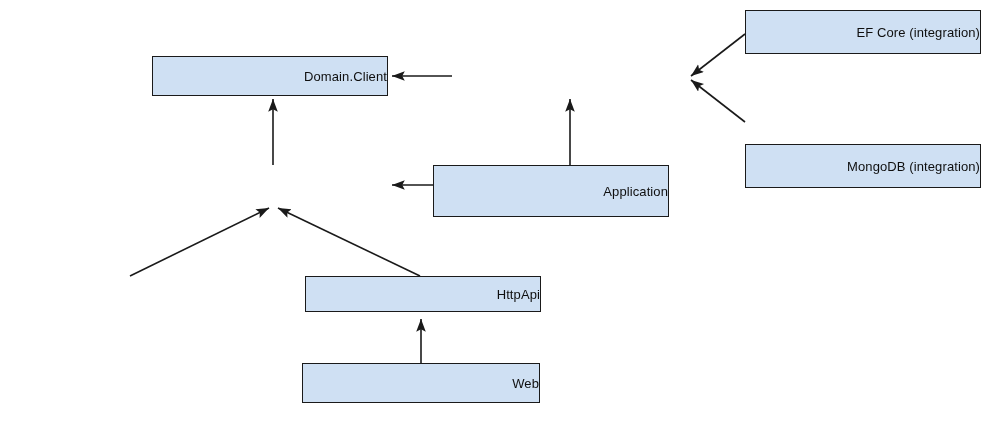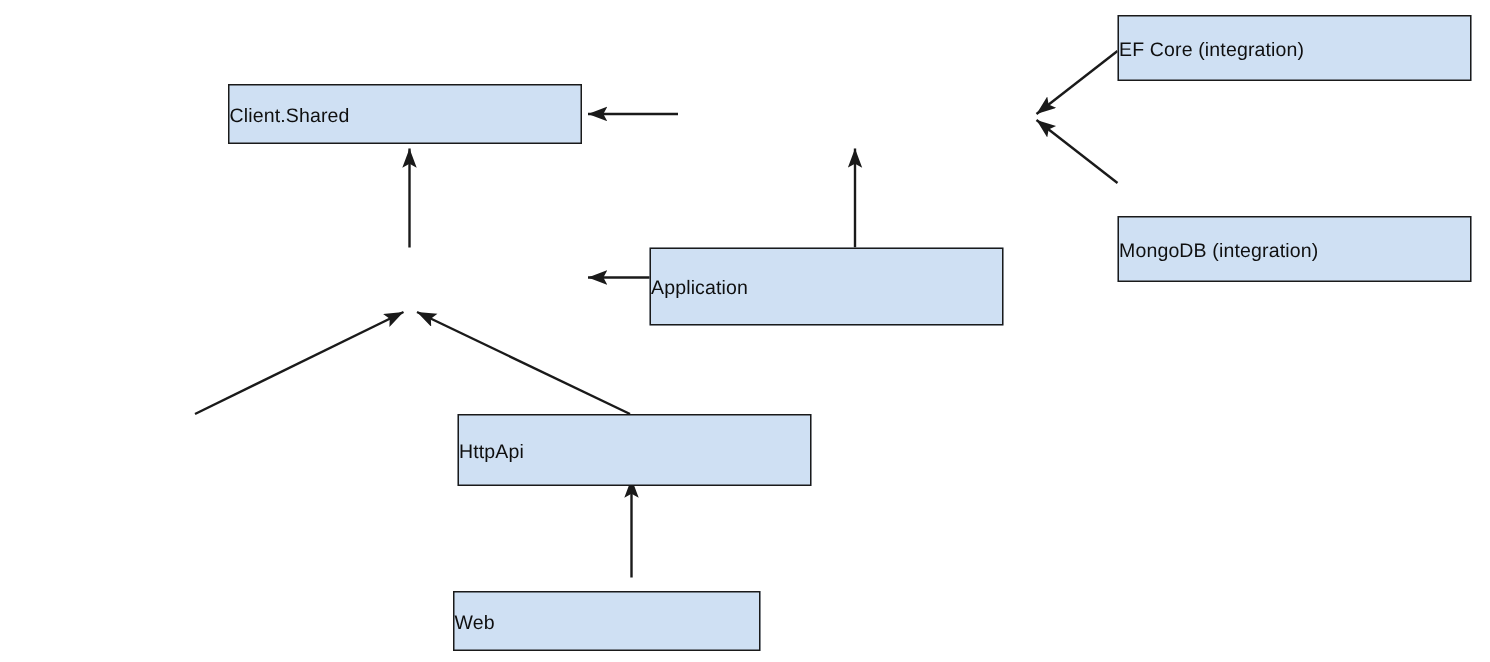--- a/index.html
+++ b/index.html
@@ -26,21 +26,21 @@
     height: 441px;
     pointer-events: none;
   }
   .node {
     position: absolute;
     box-sizing: border-box;
     background: #cfe0f3;
     border: 1px solid #1a1a1a;
     display: flex;
     align-items: center;
-    justify-content: flex-start;
+    justify-content: flex-end;
     color: #0f0f0f;
     font-size: 13px;
     font-family: "Liberation Sans", sans-serif;
     line-height: 1;
     letter-spacing: 0.1px;
     white-space: nowrap;
   }
   .node-label {
     display: block;
   }
@@ -70,39 +70,39 @@
     <line x1="452" y1="185" x2="392" y2="185" stroke="#1a1a1a" stroke-width="1.6" marker-end="url(#arrowhead)"></line>
 
     <line x1="130" y1="276" x2="269" y2="208" stroke="#1a1a1a" stroke-width="1.6" marker-end="url(#arrowhead)"></line>
 
     <line x1="420" y1="276" x2="278" y2="208" stroke="#1a1a1a" stroke-width="1.6" marker-end="url(#arrowhead)"></line>
 
     <line x1="421" y1="385" x2="421" y2="319" stroke="#1a1a1a" stroke-width="1.6" marker-end="url(#arrowhead)"></line>
   </svg>
 
   <div class="node" style="left:152px; top:56px; width:236px; height:40px;">
-    <span class="node-label">Client.Shared</span>
+    <span class="node-label">Domain.Client</span>
   </div>
 
 
   <div class="node" style="left:745px; top:10px; width:236px; height:44px;">
     <span class="node-label">EF Core (integration)</span>
   </div>
 
   <div class="node" style="left:745px; top:100px; width:236px; height:44px;margin-top:44px;">
     <span class="node-label">MongoDB (integration)</span>
   </div>
 
 
   <div class="node" style="left:433px; top:165px; width:236px; height:52px;">
     <span class="node-label">Application</span>
   </div>
 
 
-  <div class="node" style="left:305px; top:276px; width:236px; height:48px;">
+  <div class="node" style="left:305px; top:276px; width:236px; height:36px;">
     <span class="node-label">HttpApi</span>
   </div>
 
-  <div class="node" style="left:302px; top:394px; width:205px; height:40px;">
+  <div class="node" style="left:302px; top:363px; width:238px; height:40px;">
     <span class="node-label">Web</span>
   </div>
 
 </div>
 
 </body></html>

